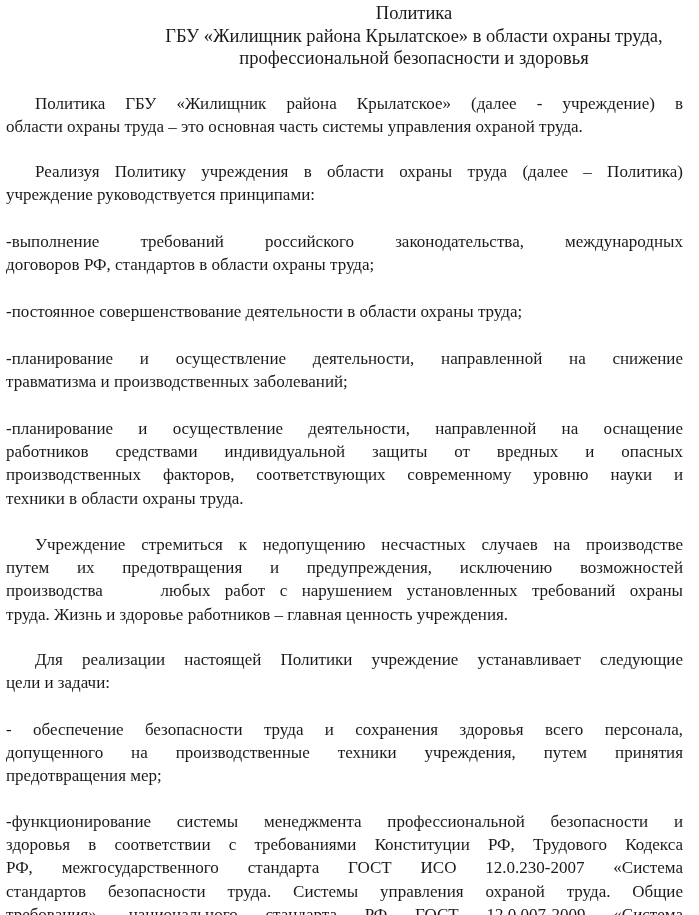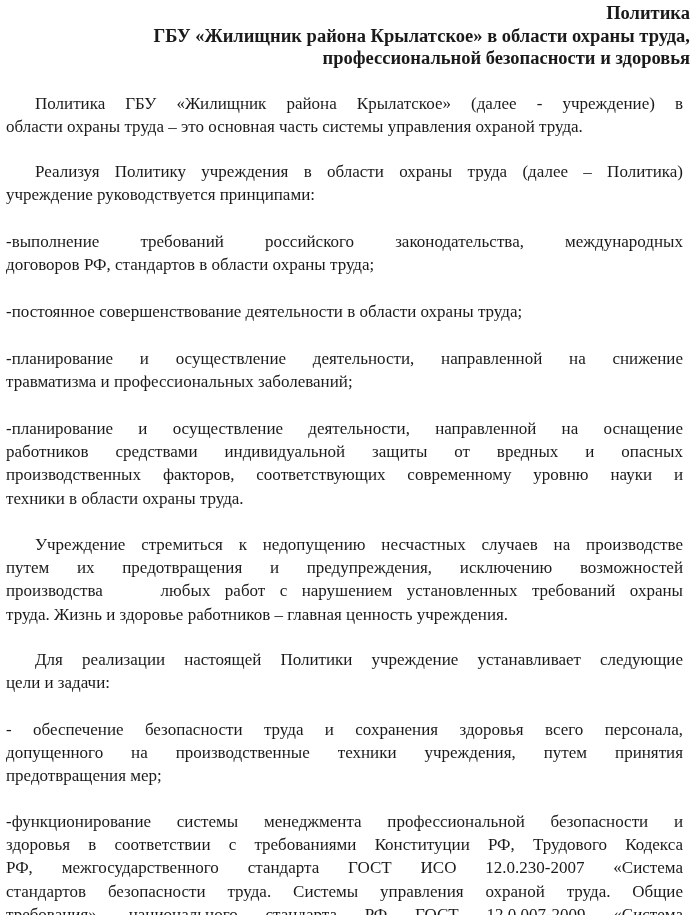--- a/index.html
+++ b/index.html
@@ -2,22 +2,22 @@
 <html><head>
 <meta charset="utf-8">
 <style>
   html, body { margin: 0; padding: 0; background: #ffffff; }
   body {
     width: 699px; height: 915px; overflow: hidden; position: relative;
     font-family: "Liberation Serif", "DejaVu Serif", serif;
     color: #1a1a1a;
   }
   .title-block {
-    position: absolute; left: 150px; top: 2px; width: 540px;
-    text-align: right; font-weight: bold; font-size: 18.5px; line-height: 22.5px;
+    position: absolute; left: 144px; top: 2px; width: 540px;
+    text-align: center; font-weight: normal; font-size: 18.5px; line-height: 22.5px;
   }
   .title-line { display: block; white-space: nowrap; }
   .para {
     position: absolute; left: 6px; width: 677px;
     font-size: 17px; line-height: 23.2px;
   }
   .ln { display: block; white-space: nowrap; text-align: justify; text-align-last: justify; }
   .ln.last { text-align: left; text-align-last: left; }
   .ln.indent { padding-left: 29px; }
 </style>
@@ -44,21 +44,21 @@
   <span class="ln">-выполнение требований российского законодательства, международных</span>
   <span class="ln last">договоров РФ, стандартов в области охраны труда;</span>
 </div>
 
 <div class="para" style="top:300px">
   <span class="ln last">-постоянное совершенствование деятельности в области охраны труда;</span>
 </div>
 
 <div class="para" style="top:347px">
   <span class="ln">-планирование и осуществление деятельности, направленной на снижение</span>
-  <span class="ln last">травматизма и профессиональных заболеваний;</span>
+  <span class="ln last">травматизма и производственных заболеваний;</span>
 </div>
 
 <div class="para" style="top:417px">
   <span class="ln">-планирование и осуществление деятельности, направленной на оснащение</span>
   <span class="ln">работников средствами индивидуальной защиты от вредных и опасных</span>
   <span class="ln">производственных факторов, соответствующих современному уровню науки и</span>
   <span class="ln last">техники в области охраны труда.</span>
 </div>
 
 <div class="para" style="top:533px">

